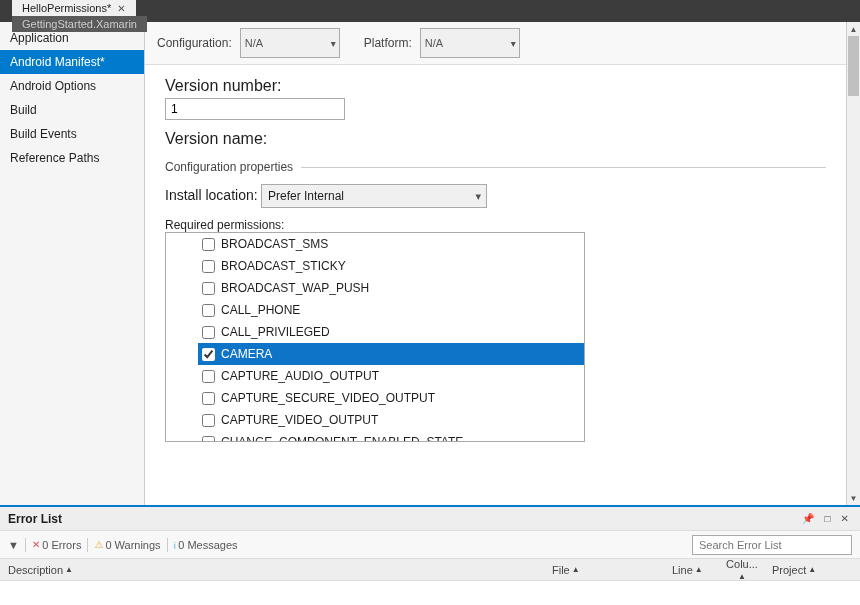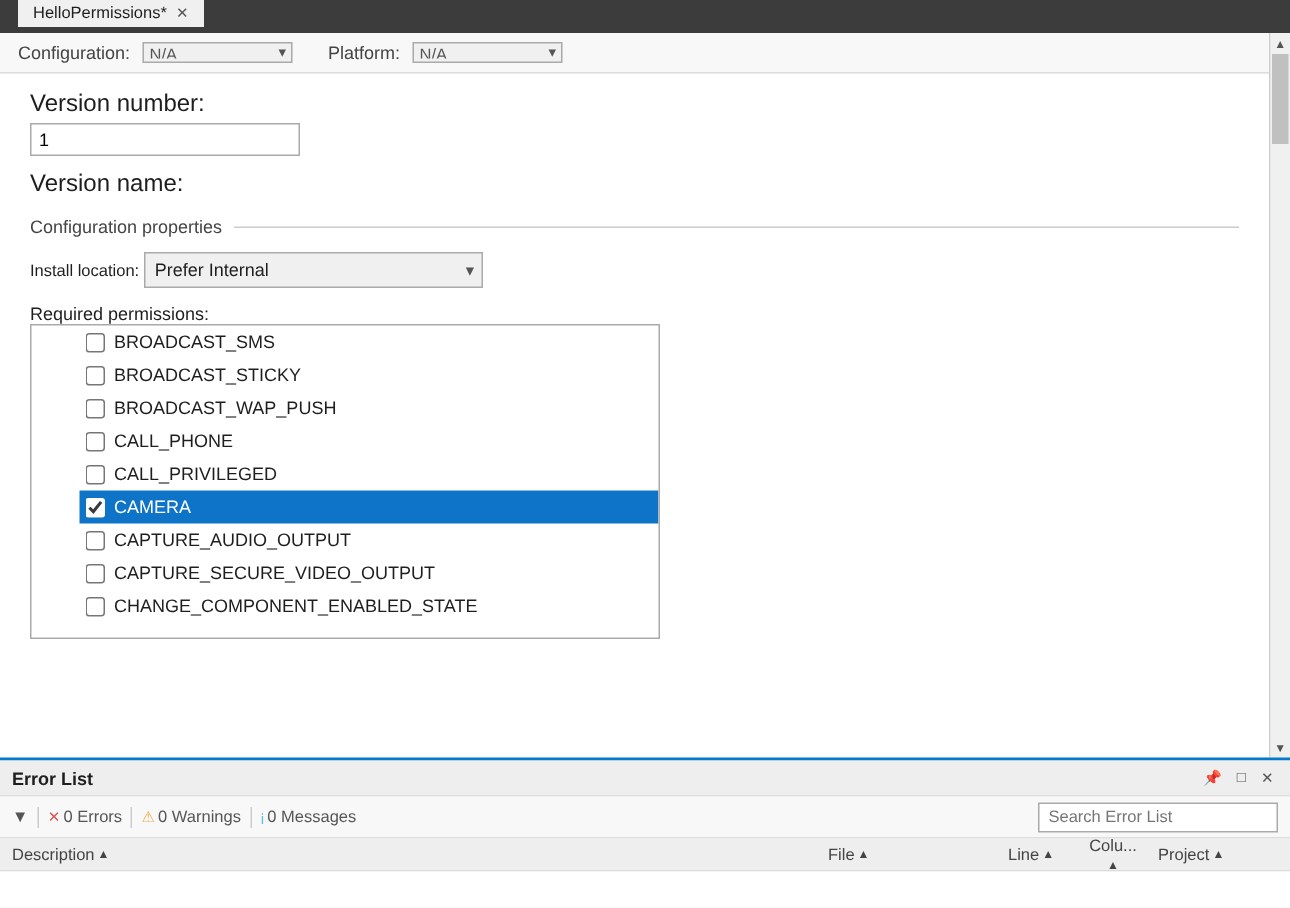--- a/index.html
+++ b/index.html
@@ -20,39 +20,39 @@
     .sidebar { width: 145px; background: #f5f5f5; border-right: 1px solid #ccc; flex-shrink: 0; padding-top: 4px; }
     .sidebar-item { padding: 5px 10px; cursor: pointer; font-size: 12px; color: #1e1e1e; }
     .sidebar-item.active { background: #007acc; color: #fff; }
 
     
     .content-area { flex: 1; background: #fff; display: flex; flex-direction: column; overflow: hidden; }
 
     
     .config-bar { display: flex; align-items: center; padding: 6px 12px; border-bottom: 1px solid #ddd; background: #f8f8f8; flex-shrink: 0; gap: 8px; }
     .config-label { font-size: 12px; color: #444; }
-    .config-select { border: 1px solid #aaa; background: #f0f0f0; padding: 2px 18px 2px 4px; font-size: 11px; height: 14px; color: #555; appearance: none; -webkit-appearance: none; cursor: pointer; min-width: 100px; position: relative; }
+    .config-select { border: 1px solid #aaa; background: #f0f0f0; padding: 2px 18px 2px 4px; font-size: 11px; height: 30px; color: #555; appearance: none; -webkit-appearance: none; cursor: pointer; min-width: 100px; position: relative; }
     .select-wrapper { position: relative; display: inline-flex; align-items: center; }
     .select-wrapper::after { content: '▾'; position: absolute; right: 4px; color: #555; font-size: 10px; pointer-events: none; }
 
     
     .scroll-panel { flex: 1; overflow-y: auto; padding: 12px 20px; position: relative; }
 
     
     .form-group { margin-bottom: 10px; }
     .form-label { font-size: 16px; color: #1e1e1e; margin-bottom: 3px; display: block; }
     .form-input { border: 1px solid #aaa; padding: 3px 5px; font-size: 12px; width: 180px; height: 22px; background: #fff; outline: none; }
 
     
     .section-header { display: flex; align-items: center; margin: 12px 0 10px 0; }
     .section-title { font-size: 12px; color: #444; padding-right: 8px; white-space: nowrap; }
     .section-line { flex: 1; height: 1px; background: #ccc; }
 
     
-    .install-label { font-size: 11px; margin-bottom: 4px; }
+    .install-label { font-size: 14px; margin-bottom: 4px; }
     .install-select-wrapper { position: relative; display: inline-flex; align-items: center; }
     .install-select { border: 1px solid #aaa; background: #f0f0f0; padding: 2px 24px 2px 6px; font-size: 12px; height: 24px; color: #1e1e1e; appearance: none; -webkit-appearance: none; width: 226px; cursor: pointer; }
     .install-select-wrapper::after { content: '▾'; position: absolute; right: 6px; color: #555; font-size: 11px; pointer-events: none; }
 
     
     .permissions-label { font-size: 12px; margin: 10px 0 4px 0; }
     .permissions-list-container { border: 1px solid #aaa; width: 420px; height: 210px; overflow-y: auto; background: #fff; position: relative; padding-left: 32px; }
     .permissions-list { list-style: none; }
     .permissions-list li { display: flex; align-items: center; padding: 2px 4px; font-size: 12px; cursor: pointer; height: 22px; }
     .permissions-list li.selected { background: #0e74c8; color: #fff; }
@@ -100,25 +100,36 @@
   </style>
 </head>
 <body>
 
 <div class="title-bar">
   <div class="title-bar-tabs">
     <div class="tab active">
       <span>HelloPermissions*</span>
       <span class="close">✕</span>
     </div>
+    <div class="tab">
+      <span>GettingStarted.Xamarin</span>
+    </div>
   </div>
 </div>
 
 <div class="main-container">
 
+  <div class="sidebar">
+    <div class="sidebar-item">Application</div>
+    <div class="sidebar-item active">Android Manifest*</div>
+    <div class="sidebar-item">Android Options</div>
+    <div class="sidebar-item">Build</div>
+    <div class="sidebar-item">Build Events</div>
+    <div class="sidebar-item">Reference Paths</div>
+  </div>
 
   <div class="content-area">
 
     <div class="config-bar">
       <span class="config-label">Configuration:</span>
       <div class="select-wrapper">
         <select class="config-select">
           <option>N/A</option>
         </select>
       </div>
@@ -190,20 +201,24 @@
             <li>
               <input type="checkbox" style="">
               <span>CAPTURE_AUDIO_OUTPUT</span>
             </li>
             <li>
               <input type="checkbox" style="">
               <span>CAPTURE_SECURE_VIDEO_OUTPUT</span>
             </li>
             <li>
               <input type="checkbox" style="">
+              <span>CAPTURE_VIDEO_OUTPUT</span>
+            </li>
+            <li>
+              <input type="checkbox" style="">
               <span>CHANGE_COMPONENT_ENABLED_STATE</span>
             </li>
 
           </ul>
         </div>
       </div>
 
     </div>
   </div>
 

